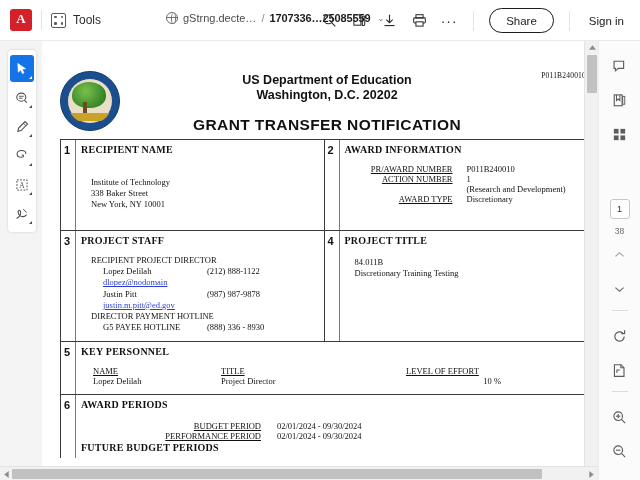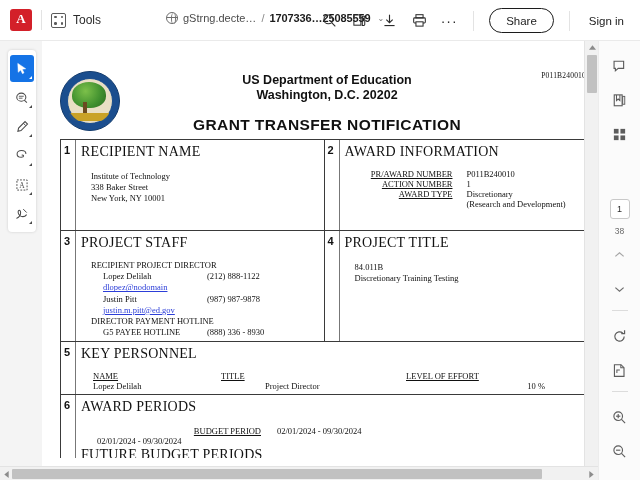--- a/index.html
+++ b/index.html
@@ -142,21 +142,21 @@
   .grow:last-child { border-bottom:none; }
   .cell { position:relative; padding:4px 6px 4px 20px; }
   .cell.half { width:50%; }
   .cell.full { width:100%; }
   .cell.bleft { border-left:1.3px solid #3a3a3a; }
   .num {
     position:absolute; left:3px; top:4px; font-family:"Liberation Sans", sans-serif;
     font-size:11px; font-weight:bold; color:#111;
   }
   .numbar { position:absolute; left:14px; top:0; bottom:0; width:1.1px; background:#777; }
-  .ctitle { font-size:14px; letter-spacing:0.25px; }
+  .ctitle { font-size:10px; letter-spacing:0.25px;font-weight:bold; }
   .body-txt { font-size:8.5px; line-height:11.2px; }
   .pad8 { padding-left:10px; }
   .lblrow { display:flex; }
   .lbl-right { width:108px; text-align:right; font-size:8.5px;text-decoration:underline; }
   .val { padding-left:14px; font-size:8.5px; }
   .link { color:#2c3ed8; text-decoration:underline; }
   .kp-head { display:flex; font-size:8.5px; }
   .kp-row  { display:flex; font-size:8.5px; }
   .u { text-decoration:underline; }
 
@@ -328,46 +328,46 @@
       </div>
       <div class="award-no">P011B240010</div>
 
       <div class="grid">
 
         <div class="grow">
           <div class="cell half" style="height:90px;">
             <span class="num">1</span>
             <span class="numbar"></span>
             <div class="ctitle">RECIPIENT NAME</div>
-            <div class="body-txt pad8" style="margin-top:11px;">
+            <div class="body-txt pad8" style="margin-top:22px;">
               <div>Institute of Technology</div>
               <div>338 Baker Street</div>
               <div>New York, NY 10001</div>
             </div>
           </div>
           <div class="cell half bleft">
             <span class="num">2</span>
             <span class="numbar"></span>
             <div class="ctitle">AWARD INFORMATION</div>
             <div style="margin-top:9px;">
               <div class="lblrow">
                   <span class="lbl-right">PR/AWARD NUMBER</span>
                   <span class="val">P011B240010</span>
                 </div>
               <div class="lblrow">
                   <span class="lbl-right">ACTION NUMBER</span>
                   <span class="val">1</span>
                 </div>
               <div class="lblrow">
+                  <span class="lbl-right"></span>
+                  <span class="val">(Research and Development)</span>
+                </div>
+              <div class="lblrow">
                   <span class="lbl-right">AWARD TYPE</span>
                   <span class="val">Discretionary</span>
-                </div>
-              <div class="lblrow">
-                  <span class="lbl-right"></span>
-                  <span class="val">(Research and Development)</span>
                 </div>
             </div>
           </div>
         </div>
 
         <div class="grow">
           <div class="cell half" style="height:110px;">
             <span class="num">3</span>
             <span class="numbar"></span>
             <div class="ctitle">PROJECT STAFF</div>
@@ -406,37 +406,38 @@
             <span class="num">5</span>
             <span class="numbar"></span>
             <div class="ctitle">KEY PERSONNEL</div>
             <div class="kp-head" style="margin-top:9px;padding-left:12px;">
               <span class="u" style="width:128px;">NAME</span>
               <span class="u" style="width:185px;">TITLE</span>
               <span class="u">LEVEL OF EFFORT</span>
             </div>
             <div class="kp-row" style="padding-left:12px;">
               <span style="width:128px;">Lopez Delilah</span>
-              <span style="width:185px;margin-left:44px;">Project Director</span>
+              <span style="width:185px;">Project Director</span>
               <span style="width:95px;text-align:right;">10 %</span>
             </div>
           </div>
         </div>
 
         <div class="grow">
           <div class="cell full" style="height:70px;">
             <span class="num">6</span>
             <span class="numbar"></span>
             <div class="ctitle">AWARD PERIODS</div>
             <div style="margin-top:11px;">
               <div class="lblrow">
                   <span class="lbl-right" style="width:180px;">BUDGET PERIOD</span>
                   <span class="val" style="padding-left:16px;">02/01/2024 - 09/30/2024</span>
                 </div>
               <div class="lblrow">
+                  <span class="lbl-right" style="width:180px;">PERFORMANCE PERIOD</span>
                   <span class="val" style="padding-left:16px;">02/01/2024 - 09/30/2024</span>
                 </div>
             </div>
             <div class="ctitle" style="margin-top:1px;">FUTURE BUDGET PERIODS</div>
           </div>
         </div>
 
       </div>
     </div>
   </div>

